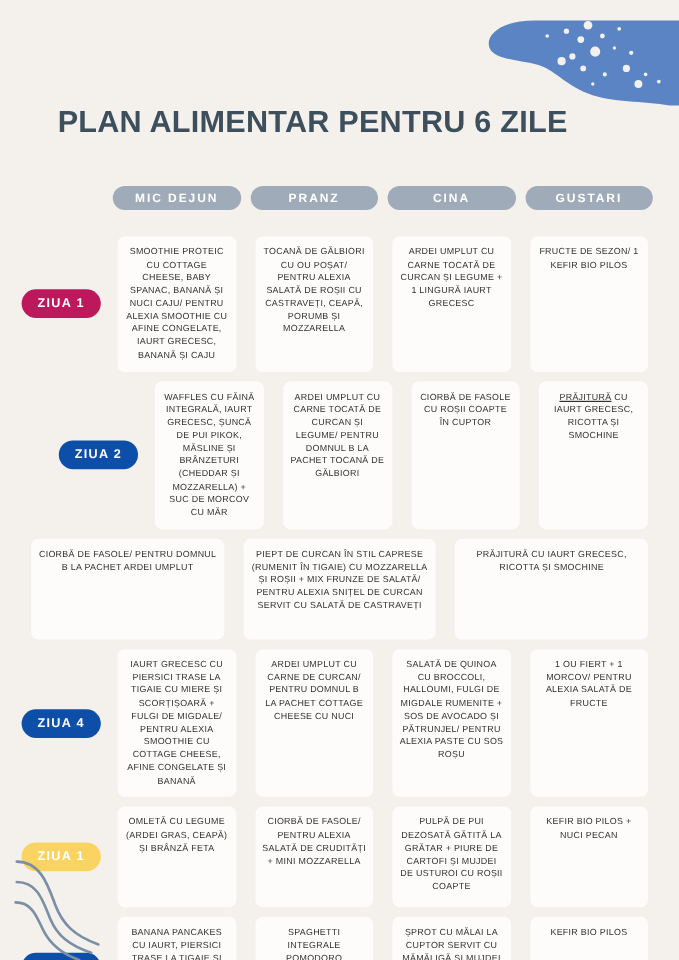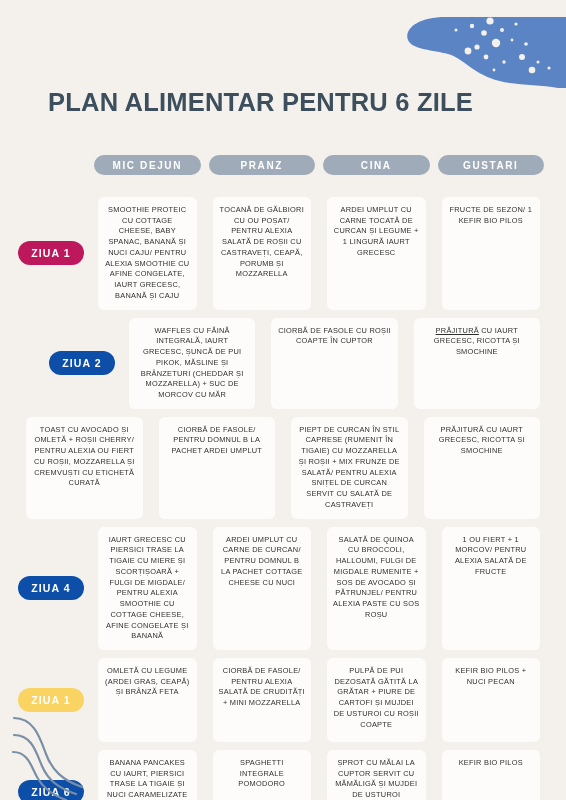--- a/index.html
+++ b/index.html
@@ -199,31 +199,31 @@
   </div>
 
   <div class="day-row">
     <div class="day-badge-cell">
       <div class="day-badge" style="background: rgb(13, 79, 168); margin-left: 31px;">ZIUA 2</div>
     </div>
     <div class="meal-cell">
         <span class="meal-text">WAFFLES CU FĂINĂ INTEGRALĂ, IAURT GRECESC, ȘUNCĂ DE PUI PIKOK, MĂSLINE ȘI BRÂNZETURI (CHEDDAR ȘI MOZZARELLA) + SUC DE MORCOV CU MĂR</span>
       </div>
     <div class="meal-cell">
+        <span class="meal-text">ARDEI UMPLUT CU CARNE TOCATĂ DE CURCAN ȘI LEGUME/ PENTRU DOMNUL B LA PACHET TOCANĂ DE GĂLBIORI</span>
+      </div>
+    <div class="meal-cell">
         <span class="meal-text">CIORBĂ DE FASOLE CU ROȘII COAPTE ÎN CUPTOR</span>
       </div>
     <div class="meal-cell">
         <span class="meal-text"><span class="underlined">PRĂJITURĂ</span><span> CU IAURT GRECESC, RICOTTA ȘI SMOCHINE</span></span>
       </div>
   </div>
 
   <div class="day-row">
-    <div class="meal-cell">
-        <span class="meal-text">TOAST CU AVOCADO ȘI OMLETĂ + ROȘII CHERRY/ PENTRU ALEXIA OU FIERT CU ROȘII, MOZZARELLA ȘI CREMVUȘTI CU ETICHETĂ CURATĂ</span>
-      </div>
     <div class="meal-cell">
         <span class="meal-text">CIORBĂ DE FASOLE/ PENTRU DOMNUL B LA PACHET ARDEI UMPLUT</span>
       </div>
     <div class="meal-cell">
         <span class="meal-text">PIEPT DE CURCAN ÎN STIL CAPRESE (RUMENIT ÎN TIGAIE) CU MOZZARELLA ȘI ROȘII + MIX FRUNZE DE SALATĂ/ PENTRU ALEXIA SNIȚEL DE CURCAN SERVIT CU SALATĂ DE CASTRAVEȚI</span>
       </div>
     <div class="meal-cell">
         <span class="meal-text">PRĂJITURĂ CU IAURT GRECESC, RICOTTA ȘI SMOCHINE</span>
       </div>
   </div>

